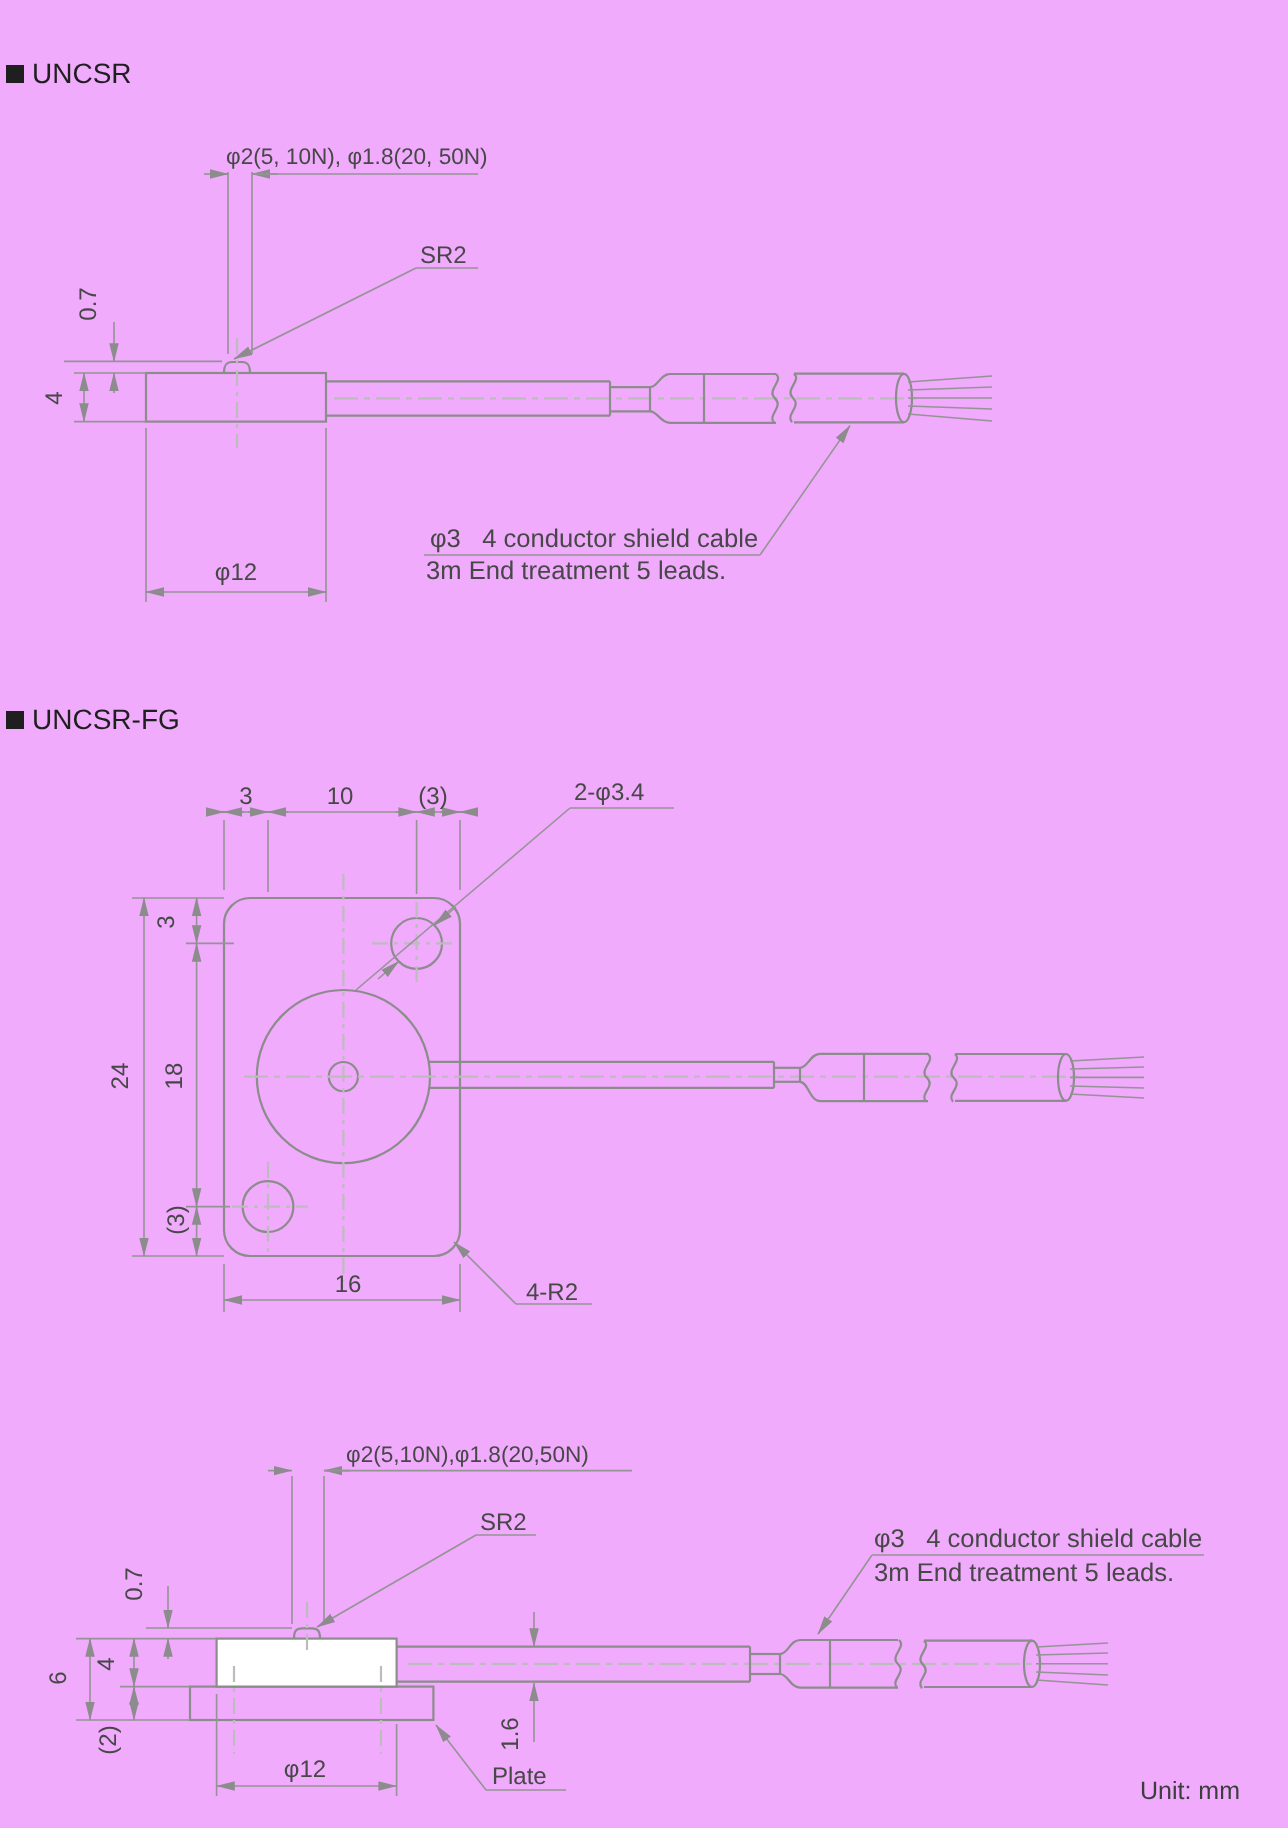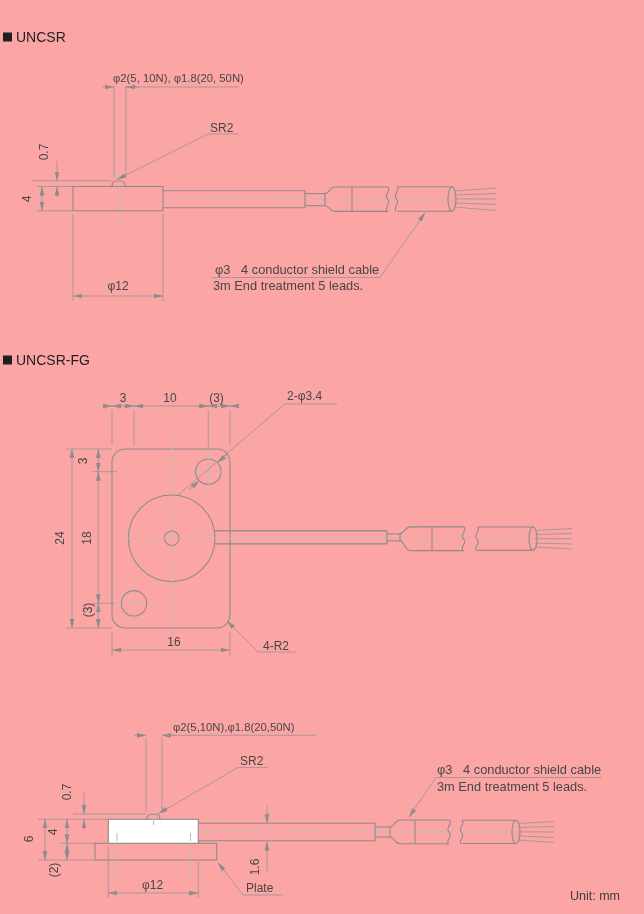--- a/index.html
+++ b/index.html
@@ -1,16 +1,16 @@
 <!DOCTYPE html>
 <html><head>
 <meta charset="utf-8">
 <style>
   html,body{margin:0;padding:0;background:#ffffff;}
-  .page{width:644px;height:914px;position:relative;background:#fca5a5;
+  .page{width:644px;height:914px;position:relative;background:#f0abfc;
         font-family:"Liberation Sans", sans-serif;}
   svg text{font-family:"Liberation Sans", sans-serif;}
   .ol{stroke:#8c8c8c;stroke-width:1.1;fill:none;}
   .ol2{stroke:#8c8c8c;stroke-width:1.1;fill:#fff;}
   .dl{stroke:#949494;stroke-width:0.8;fill:none;}
   .cl{stroke:#bcbcbc;stroke-width:1.1;fill:none;stroke-dasharray:12 3 3 3;}
   .cl2{stroke:#bcbcbc;stroke-width:1.1;fill:none;stroke-dasharray:8 3 2 3;}
   .t{fill:#474747;font-size:12px;}
   .ts{fill:#474747;font-size:11.3px;}
   .tn{fill:#474747;font-size:12.8px;}

